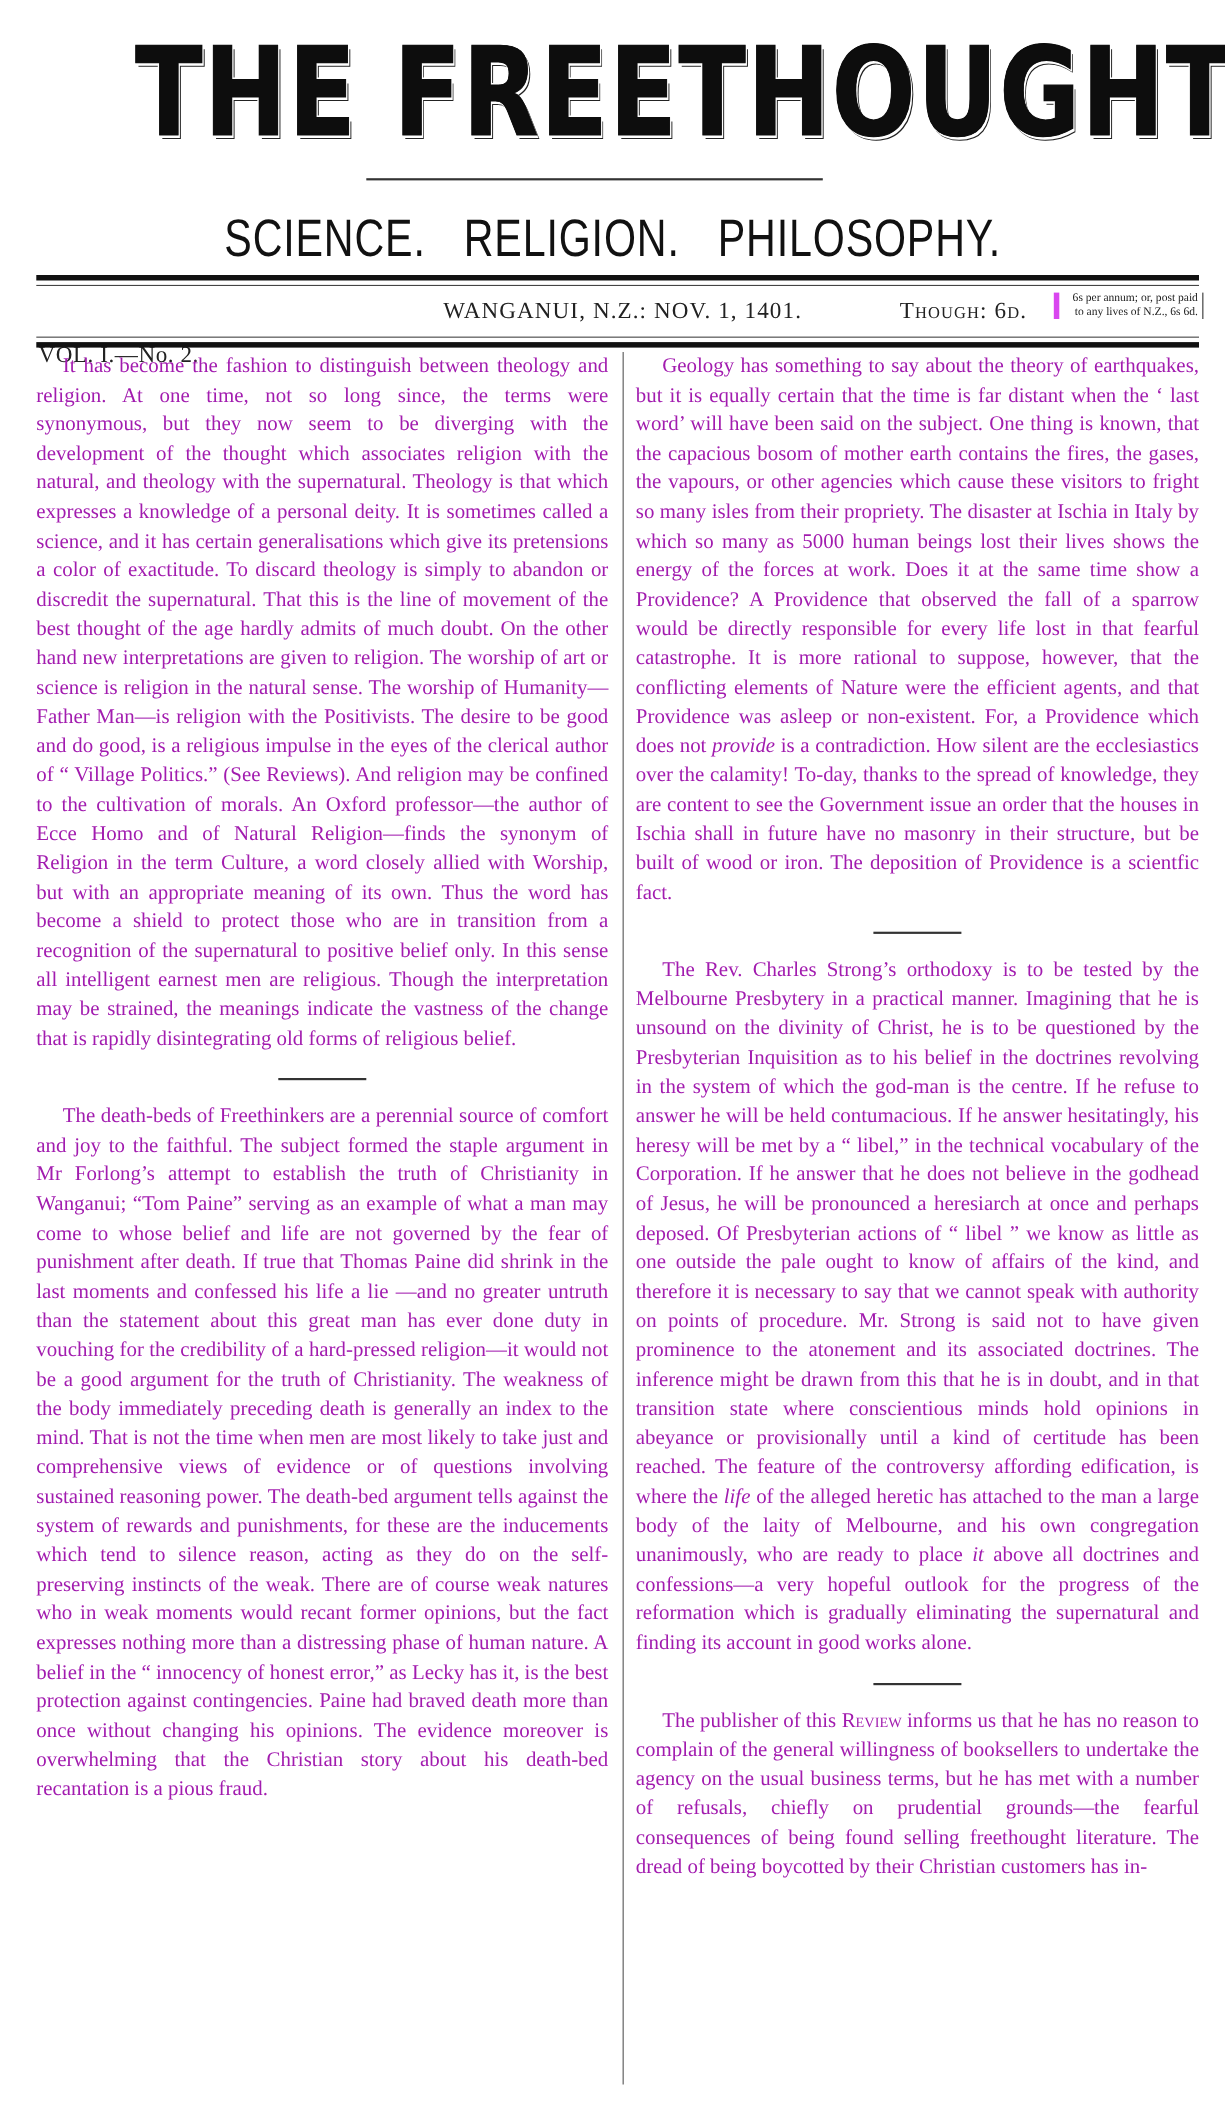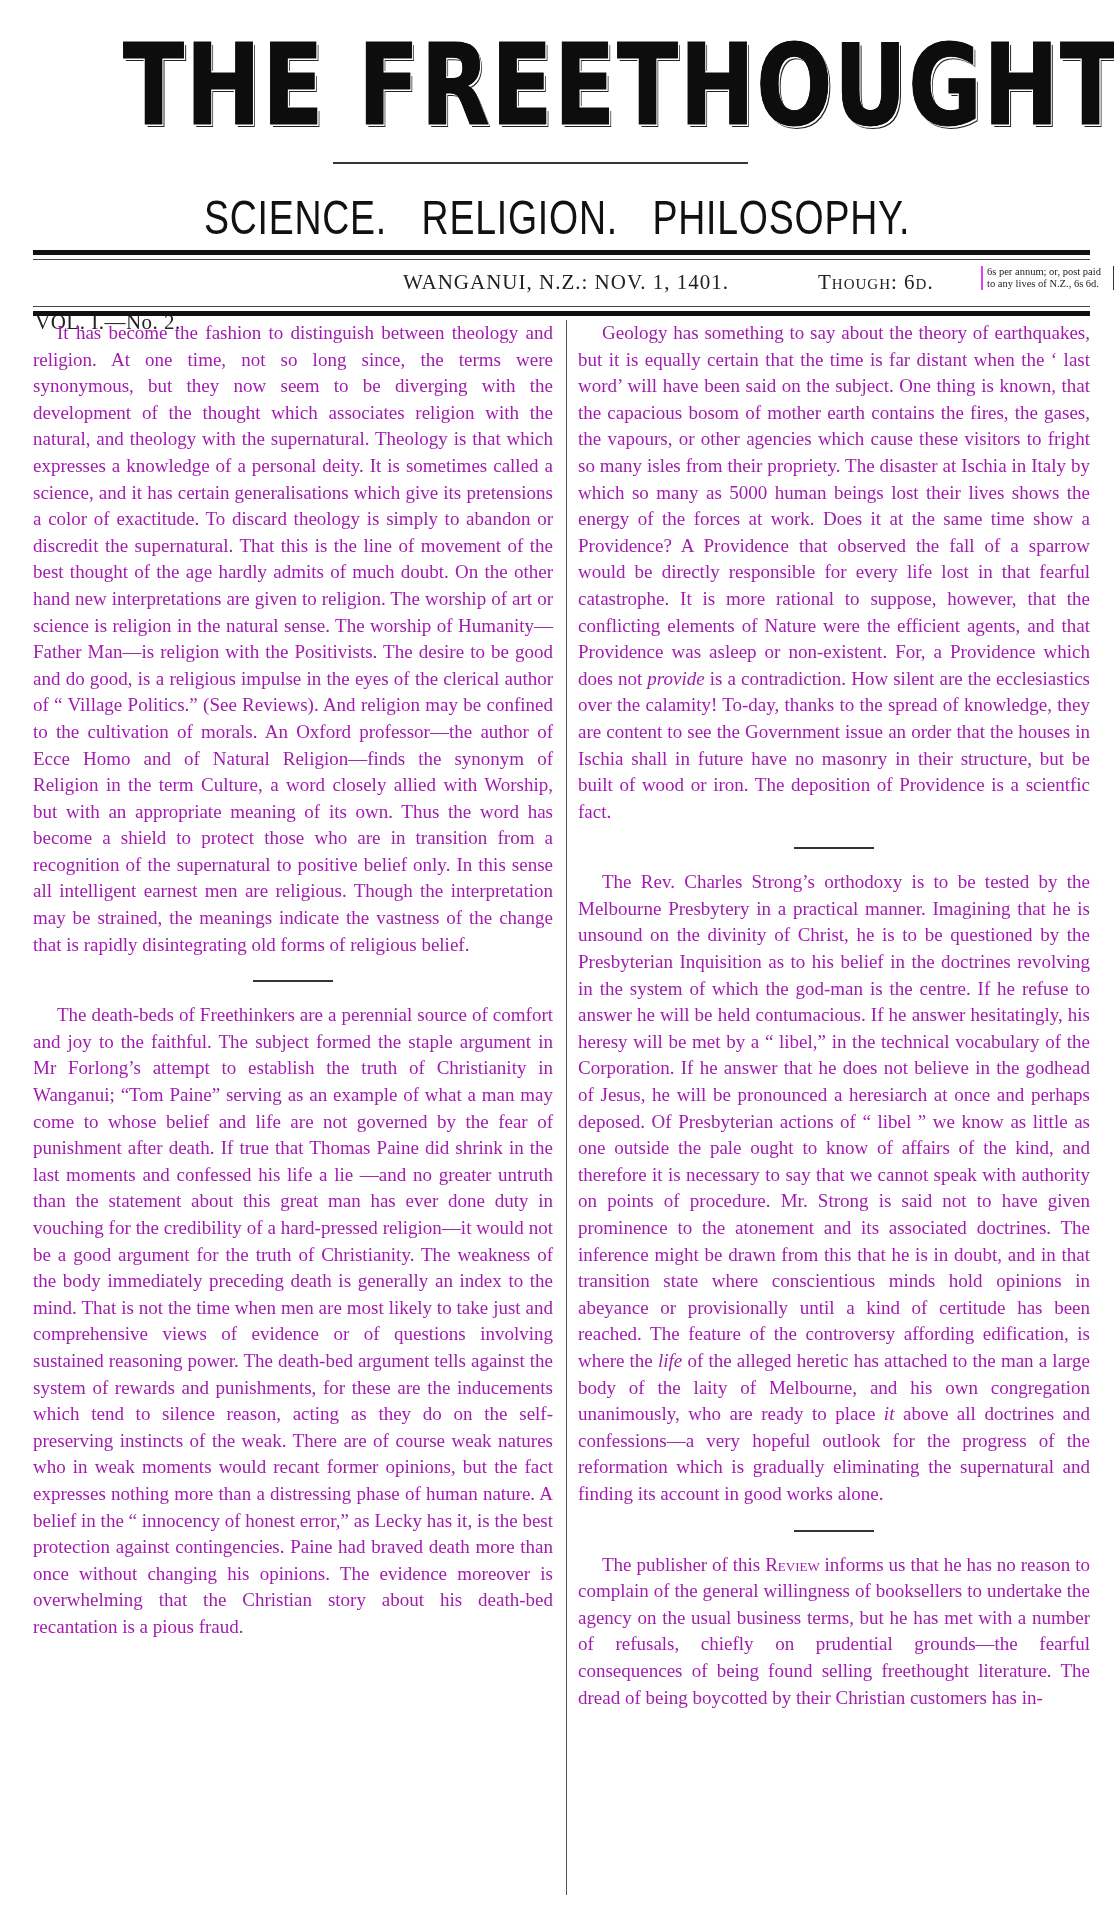--- a/index.html
+++ b/index.html
@@ -32,21 +32,21 @@
   }
 
   .rule-thick { position: absolute; left: 33px; width: 1057px; }
   .rule-top { top: 250px; height: 10px; border-top: 5px solid #111; border-bottom: 1px solid #444; box-sizing: border-box; }
   .rule-bottom { top: 306px; height: 10px; border-top: 1px solid #444; border-bottom: 5px solid #111; box-sizing: border-box; }
 
   .meta { position: absolute; top: 264px; left: 33px; width: 1057px; height: 36px; font-size: 21px; color: #222; }
   .meta .vol { position: absolute; left: 2px; top: 6px; letter-spacing: 0.5px; margin-top: 40px; }
   .meta .place { position: absolute; left: 370px; top: 6px; letter-spacing: 1px; }
   .meta .price { position: absolute; left: 785px; top: 6px; letter-spacing: 1px; font-variant: small-caps; }
-  .meta .price-note { position: absolute; left: 925px; top: 2px; font-size: 10.5px; line-height: 12px; border-left: 2px solid #d946ef; border-right: 1px solid #333; padding: 0 4px; text-align: left; width: 122px; margin-left: 23px; }
+  .meta .price-note { position: absolute; left: 925px; top: 2px; font-size: 10.5px; line-height: 12px; border-left: 5px solid #d946ef; border-right: 1px solid #333; padding: 0 4px; text-align: right; width: 122px; }
 
   .col-divider { position: absolute; left: 566px; top: 320px; width: 1px; height: 1575px; background: #555; }
 
   .col { position: absolute; top: 320px; font-size: 19px; line-height: 26.6px; color: #a21caf; text-align: justify; hyphens: none; }
   .col-left { left: 33px; width: 520px; }
   .col-right { left: 578px; width: 512px; }
   .col p { margin: 0; text-indent: 24px; }
   .col .sep { width: 80px; height: 0; border-top: 2px solid #333; margin: 22px auto 20px auto; }
   .sc { font-variant: small-caps; }
   em { }

